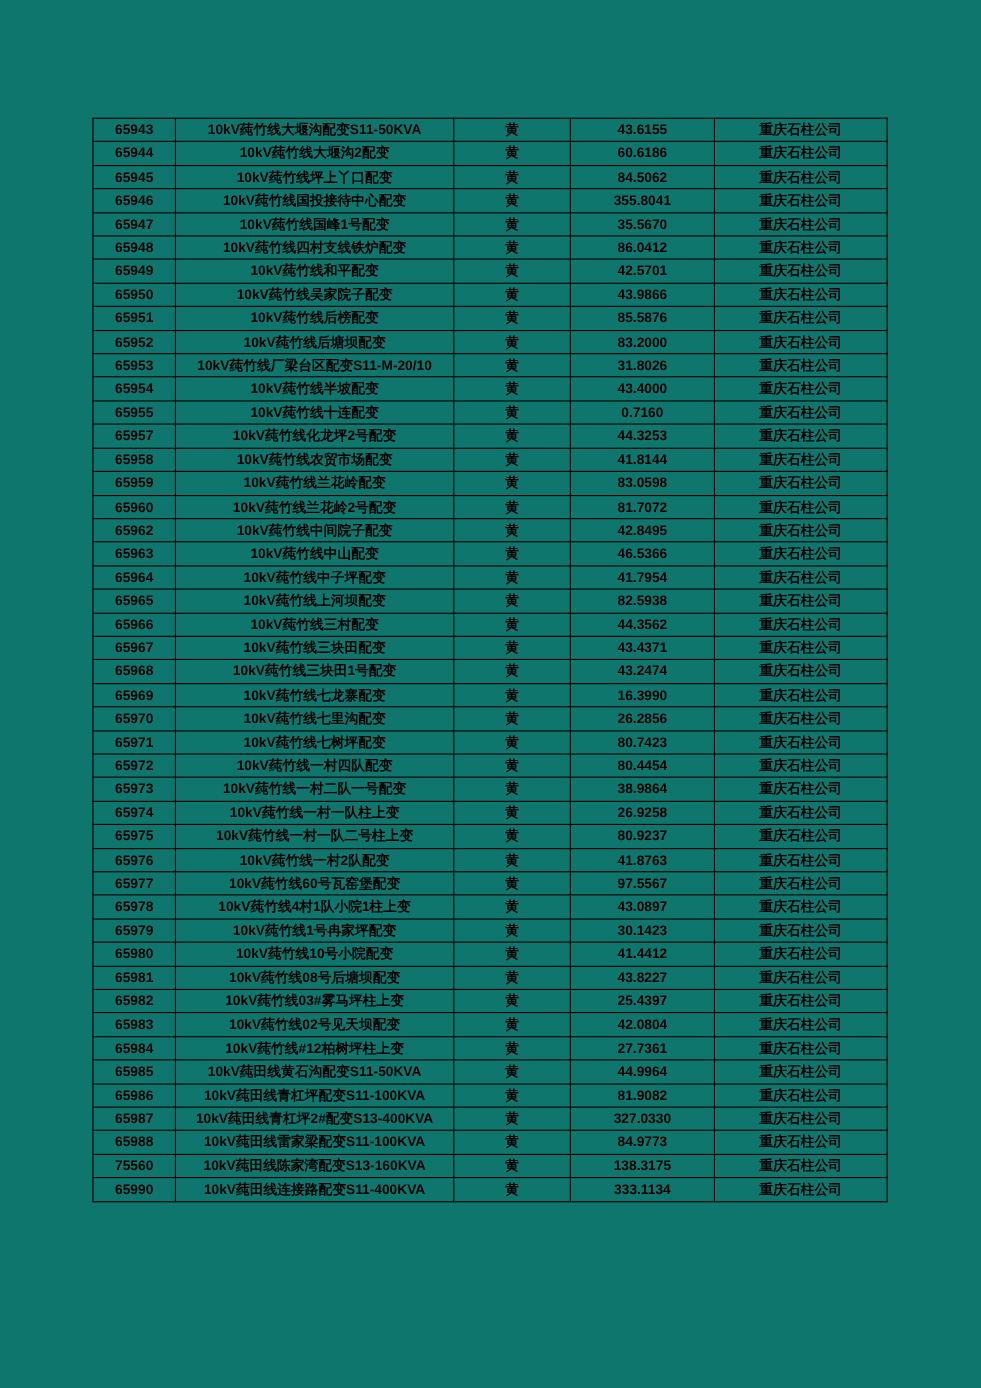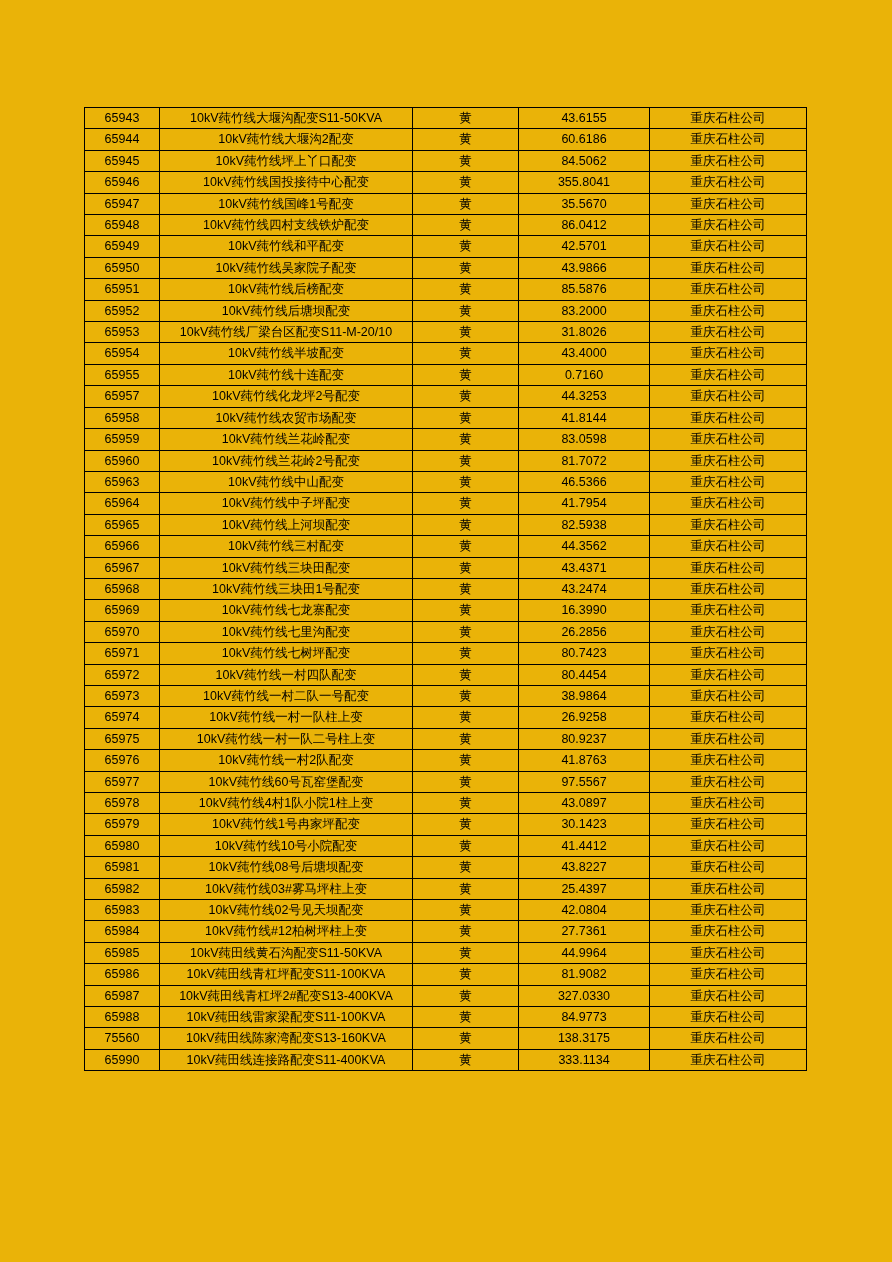--- a/index.html
+++ b/index.html
@@ -10,22 +10,23 @@
     width: 892px;
     height: 1262px;
     background: #ffffff;
     font-family: "Liberation Sans", "DejaVu Sans", sans-serif;
     color: #000000;
   }
   .page {
     position: relative;
     width: 892px;
     height: 1262px;
-    background: #eab308;
+    background: #0f766e;
     overflow: hidden;
+    font-weight: bold;
   }
   table.data-table {
     position: absolute;
     left: 84px;
     top: 107px;
     width: 715px;
     border-collapse: collapse;
     table-layout: fixed;
   }
   table.data-table td {
@@ -168,20 +169,27 @@
           <td class="col-company">重庆石柱公司</td>
         </tr>
         <tr>
           <td class="col-id">65960</td>
           <td class="col-name">10kV莼竹线兰花岭2号配变</td>
           <td class="col-status">黄</td>
           <td class="col-value">81.7072</td>
           <td class="col-company">重庆石柱公司</td>
         </tr>
         <tr>
+          <td class="col-id">65962</td>
+          <td class="col-name">10kV莼竹线中间院子配变</td>
+          <td class="col-status">黄</td>
+          <td class="col-value">42.8495</td>
+          <td class="col-company">重庆石柱公司</td>
+        </tr>
+        <tr>
           <td class="col-id">65963</td>
           <td class="col-name">10kV莼竹线中山配变</td>
           <td class="col-status">黄</td>
           <td class="col-value">46.5366</td>
           <td class="col-company">重庆石柱公司</td>
         </tr>
         <tr>
           <td class="col-id">65964</td>
           <td class="col-name">10kV莼竹线中子坪配变</td>
           <td class="col-status">黄</td>

